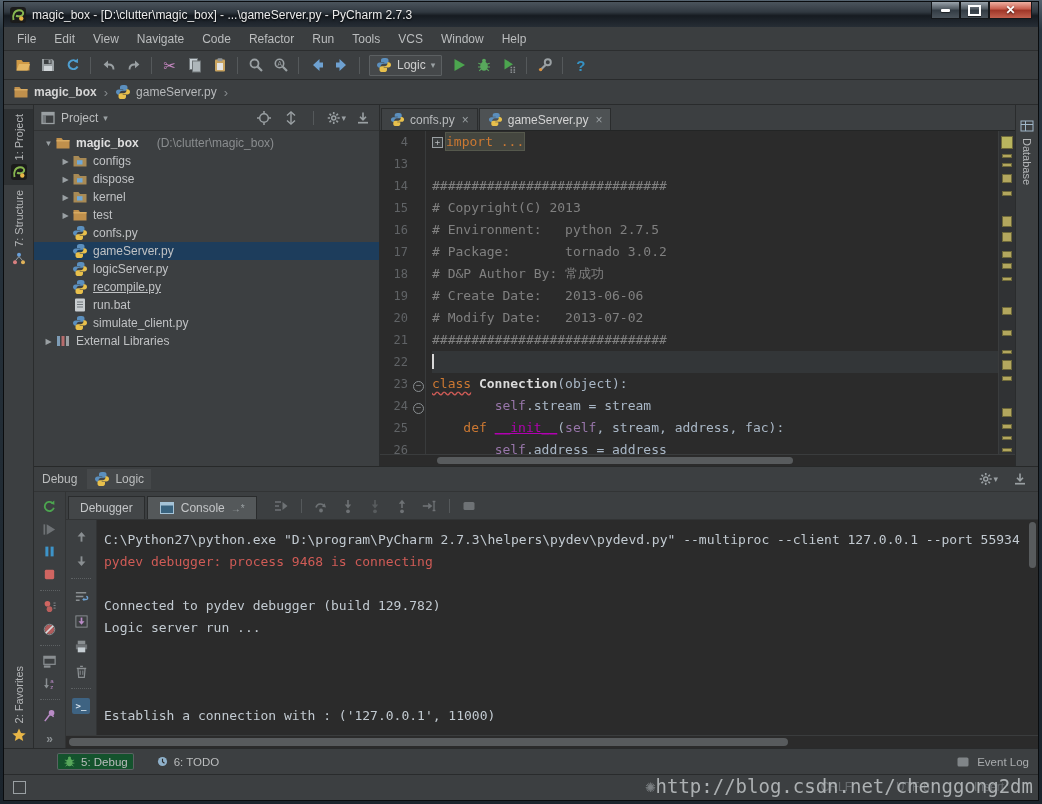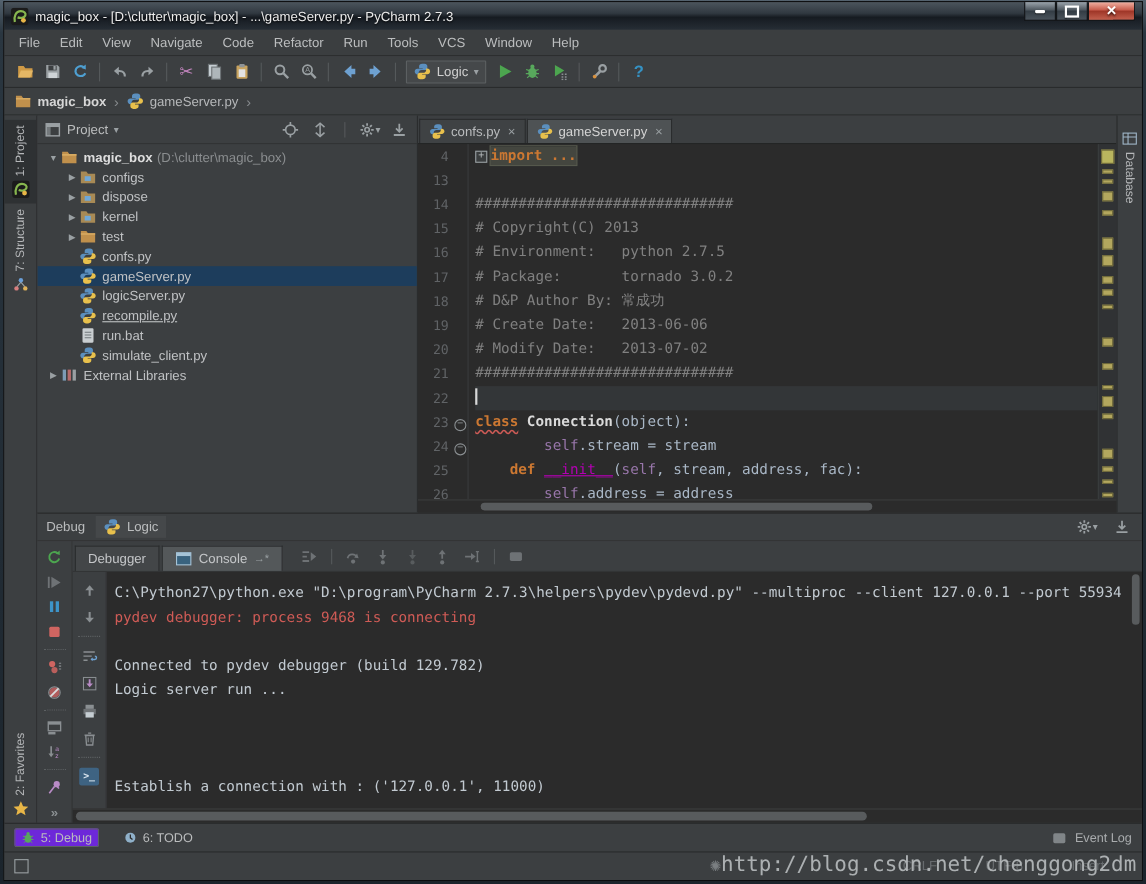--- a/index.html
+++ b/index.html
@@ -46,41 +46,41 @@
   .project-panel{width:345px;flex:none;display:flex;flex-direction:column;background:#3c3f41;border-right:1px solid #2a2c2d;}
   .pp-header{height:25px;flex:none;display:flex;align-items:center;gap:5px;padding:0 6px;font-size:12px;color:#bbbdbe;border-bottom:1px solid #313334;}
   .pp-icons{margin-left:auto;display:flex;align-items:center;gap:7px;}
   .pp-tree{flex:1;padding-top:3px;font-size:12px;color:#c0c2c4;overflow:hidden;}
   .tree-row{height:18px;display:flex;align-items:center;white-space:nowrap;}
   .tree-row.selected{background:#1d3d5c;}
   .arrow-slot{width:13px;text-align:center;color:#9aa0a3;font-size:8px;flex:none;}
   .tree-ico{width:16px;height:16px;margin-right:5px;flex:none;}
   .tree-ico svg{width:16px;height:16px;display:block;}
   .tree-lbl.bold{font-weight:bold;color:#dedede;}
-  .tree-ann{color:#8a8d8f;margin-left:4px;text-align:center;}
+  .tree-ann{color:#8a8d8f;margin-left:18px;text-align:center;}
 
   
   .editor-area{flex:1;display:flex;flex-direction:column;min-width:0;background:#2b2b2b;}
   .tabs{height:25px;flex:none;background:#3c3f41;display:flex;align-items:flex-end;padding-left:1px;border-bottom:1px solid #232525;}
   .tab{height:22px;display:flex;align-items:center;gap:5px;padding:0 8px;font-size:12px;color:#b9bbbd;background:#3f4244;border:1px solid #2a2c2d;border-bottom:none;margin-right:1px;box-sizing:border-box;}
   .tab.active{background:#4e5254;color:#d4d4d4;}
   .tab .close{color:#9aa0a3;font-size:12px;margin-left:2px;}
   .tab .icon{width:15px;height:15px;}
   .tab .icon svg{width:15px;height:15px;}
   .editor-body{flex:1;display:flex;min-height:0;overflow:hidden;}
   .gutter{width:45px;flex:none;display:flex;flex-direction:column;font:12px "DejaVu Sans Mono",monospace;color:#606366;border-right:1px solid #393b3c;}
   .g-row{height:22px;flex:none;display:flex;align-items:center;}
   .g-num{flex:1;text-align:right;padding-right:4px;}
   .g-fold{width:13px;text-align:center;}
   .fold-minus{display:inline-block;width:9px;height:9px;border:1px solid #8a8f92;border-radius:50%;line-height:7px;font-size:9px;color:#8a8f92;background:#2b2b2b;}
   .code{flex:1;display:flex;flex-direction:column;font:13px "DejaVu Sans Mono",monospace;color:#a9b7c6;padding-left:6px;min-width:0;overflow:hidden;}
   .code-row{height:22px;flex:none;line-height:22px;white-space:pre;}
   .code-row.caret-row{background:#333638;}
   .caret{display:inline-block;width:2px;height:15px;background:#d8d8d8;vertical-align:-3px;}
-  .tok.kw{color:#cc7832;font-weight:bold;}
+  .tok.kw{color:#cc7832;font-weight:normal;}
   .tok.comment{color:#808080;}
   .tok.classname{color:#dadada;font-weight:bold;margin-top:23px;}
   .tok.magic{color:#b200b2;text-decoration:underline;}
   .tok.self{color:#9876aa;}
   .tok.err{text-decoration:underline wavy #cf5b56;text-underline-offset:3px;}
   .tok.folded{background:#44463f;box-shadow:0 0 0 1px #55584c;padding:1px 0;}
   .fold-plus{display:inline-block;width:9px;height:9px;border:1px solid #9aa0a3;color:#b9bdbf;font-size:9px;line-height:8px;text-align:center;margin-right:3px;background:#3a3d3e;vertical-align:1px;}
   .stripe-err{width:16px;flex:none;background:#303234;border-left:1px solid #3a3c3d;position:relative;}
   .mark{position:absolute;left:3px;width:10px;background:#b3a75e;border:1px solid #6d683a;box-sizing:border-box;}
   .mark.status{left:2px;width:12px;background:#b9b55e;}
@@ -112,21 +112,21 @@
   .console-line.red{color:#cf5b56;}
   .console-vscroll{width:11px;flex:none;background:#2b2b2b;position:relative;}
   .console-vscroll .thumb{position:absolute;top:2px;left:2px;width:7px;height:46px;background:#585b5d;border-radius:4px;}
   .dbg-hscroll{height:12px;flex:none;background:#2b2b2b;border-top:1px solid #3a3c3d;position:relative;}
   .dbg-hscroll .thumb{position:absolute;top:2px;height:8px;left:3px;width:74%;background:#585b5d;border-radius:4px;}
 
   
   .toolwindow-bar{height:25px;flex:none;background:#3c3f41;border-top:1px solid #292b2c;display:flex;align-items:center;padding:0 9px;font-size:11.5px;color:#bbbdbe;gap:16px;}
   .tw-btn{display:flex;align-items:center;gap:5px;padding:2px 6px;border-radius:2px;}
   .tw-btn .icon svg{width:13px;height:13px;display:block;}
-  .tw-btn.active{background:#6d28d9;box-shadow:inset 0 0 0 1px #5d6164;}
+  .tw-btn.active{background:#14532d;box-shadow:inset 0 0 0 1px #5d6164;margin-left:44px;}
   .tw-right{margin-left:auto;display:flex;align-items:center;gap:6px;color:#a9acae;}
   .statusbar{height:25px;flex:none;background:#3c3f41;border-top:1px solid #292b2c;display:flex;align-items:center;padding:0 9px;position:relative;font-size:12px;color:#9aa0a3;}
   .tw-toggle{width:11px;height:11px;border:1px solid #9aa0a3;}
   .faint-status{position:absolute;right:34px;top:5px;display:flex;gap:44px;font-size:12px;color:#8b9093;opacity:.55;}
   .watermark{position:absolute;right:5px;top:0px;font:19px "DejaVu Sans Mono",monospace;color:#bcc0c2;opacity:.88;}
   .spinner{position:absolute;right:382px;top:5px;color:#8b9093;opacity:.8;font-size:13px;}
 </style>
 </head>
 <body>
 

